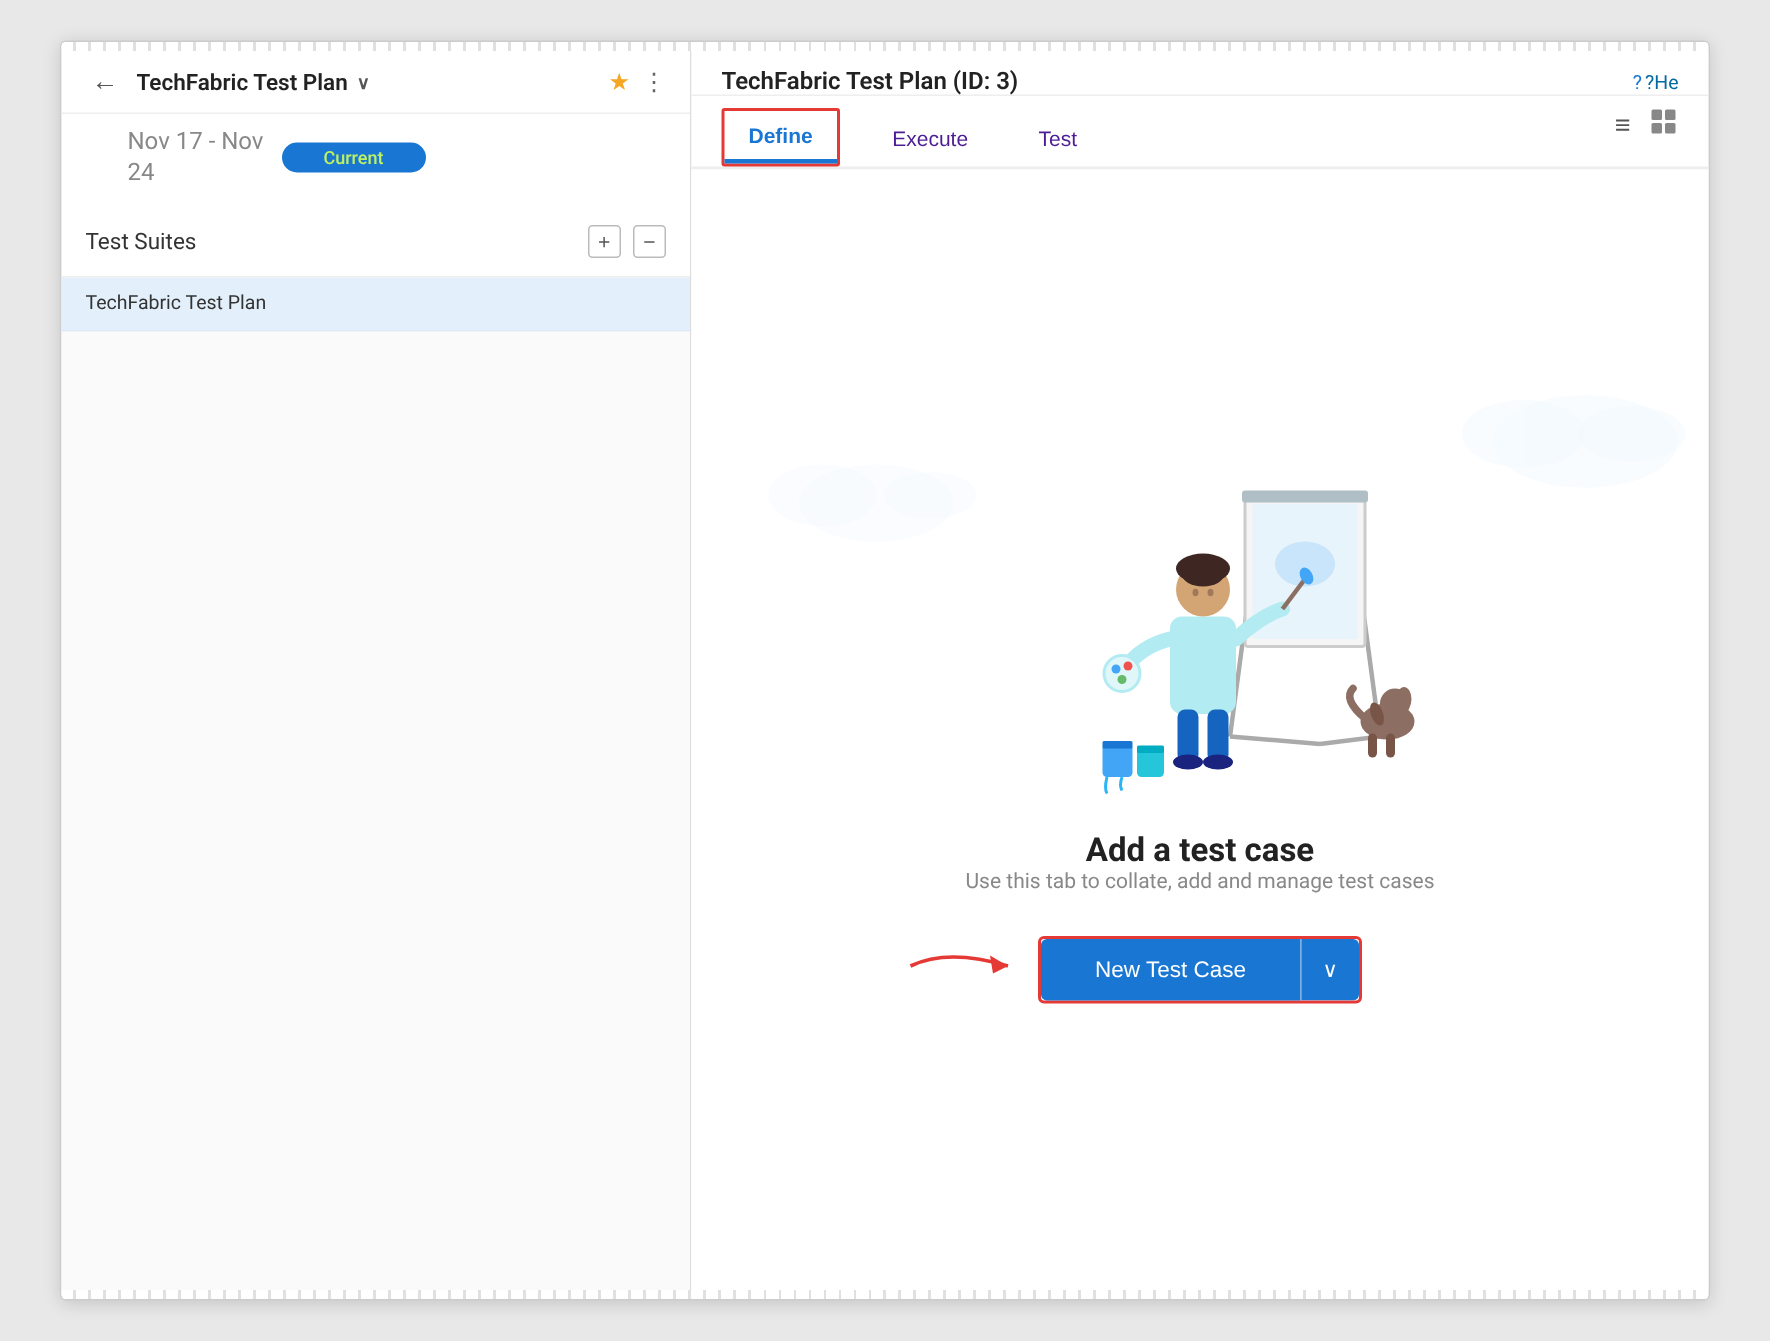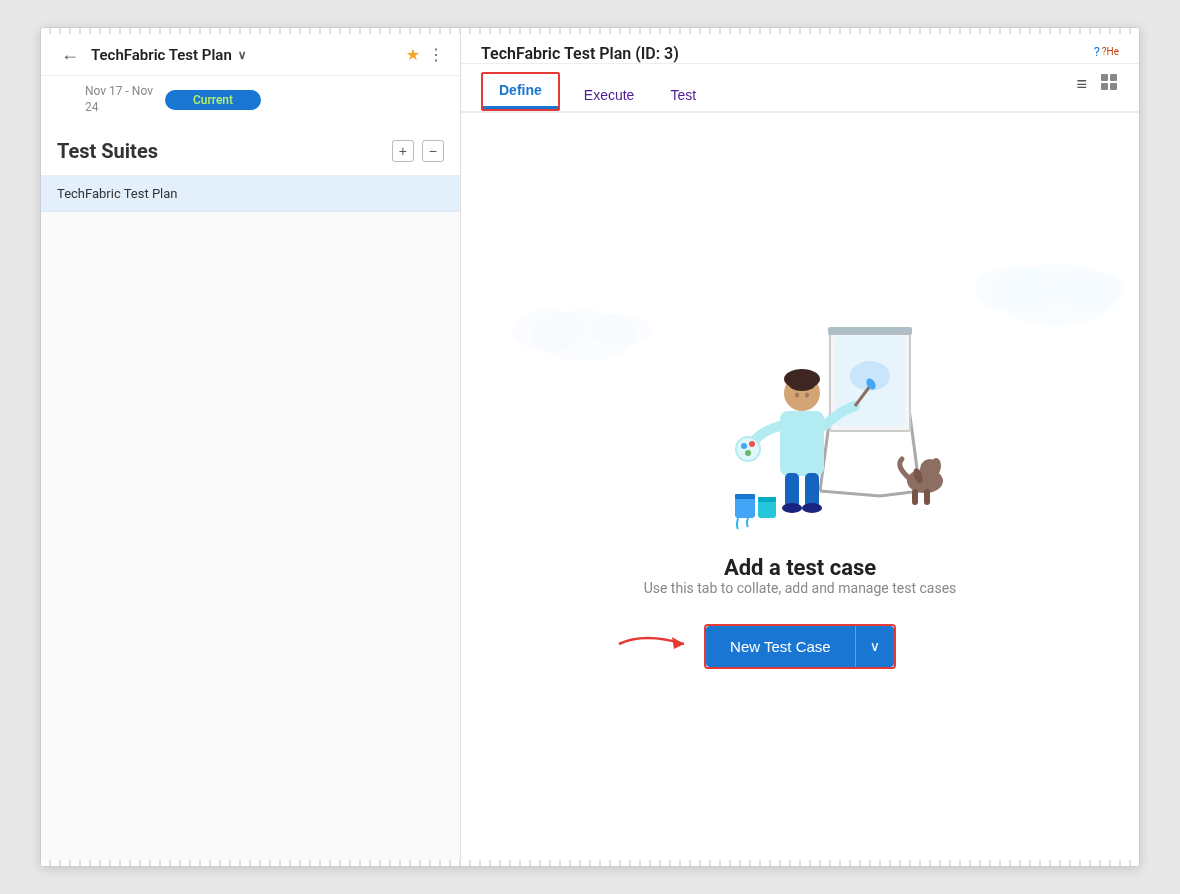--- a/index.html
+++ b/index.html
@@ -98,41 +98,41 @@
       font-size: 16px;
       cursor: pointer;
     }
     .sidebar-meta {
       display: flex;
       align-items: center;
       padding: 8px 16px 12px 44px;
       gap: 12px;
     }
     .date-range {
-      font-size: 12px;
+      font-size: 16px;
       color: #888;
       line-height: 1.3;
     }
     .current-badge {
       background: #1976d2;
       color: #bef264;
       border-radius: 12px;
       font-size: 12px;
       padding: 3px 28px;
       font-weight: 500;
     }
     .test-suites-header {
       display: flex;
       align-items: center;
       padding: 12px 16px;
       border-bottom: 1px solid #eee;
     }
     .test-suites-title {
-      font-size: 20px;
-      font-weight: 700;
+      font-size: 15px;
+      font-weight: 400;
       color: #333;
       flex: 1;
     }
     .icon-btn {
       background: none;
       border: 1px solid #bbb;
       border-radius: 3px;
       cursor: pointer;
       padding: 2px 6px;
       font-size: 14px;
@@ -158,21 +158,21 @@
     
     .main-panel {
       flex: 1;
       display: flex;
       flex-direction: column;
       background: #fff;
       position: relative;
     }
     .main-header {
       display: flex;
-      align-items: flex-start;
+      align-items: flex-end;
       padding: 16px 20px 0 20px;
       border-bottom: 1px solid #eee;
       gap: 8px;
     }
     .main-title {
       font-size: 16px;
       font-weight: 600;
       color: #222;
       flex: 1;
     }
@@ -268,21 +268,21 @@
       position: absolute;
       left: -90px;
       top: 50%;
       transform: translateY(-50%);
     }
     .new-test-btn {
       background: #1976d2;
       color: #fff;
       border: none;
       border-radius: 4px 0 0 4px;
-      padding: 12px 24px;
+      padding: 12px 36px;
       font-size: 15px;
       font-weight: 500;
       cursor: pointer;
       display: flex;
       align-items: center;
     }
     .new-test-dropdown {
       background: #1976d2;
       color: #fff;
       border: none;
@@ -344,25 +344,25 @@
       <span>TechFabric Test Plan</span>
     </div>
     <div class="sidebar-body"></div>
   </div>
 
   <div class="main-panel">
     <div class="main-header">
       <span class="main-title">TechFabric Test Plan (ID: 3)</span>
       <a class="help-link">
         <span>?</span>
-          <span style="font-size:10px;color:#c2410c">?He</span>
+          <span style="font-size:13px;color:#0369a1">?He</span>
       </a>
     </div>
     <div style="display:flex; align-items:center; border-bottom:2px solid #eee; padding: 0 20px;">
-      <div style="display:flex; align-items:flex-end; gap:4px; margin-top:8px;">
+      <div style="display:flex; gap:15px; margin-top:8px;">
 
         <div class="tab-define-wrapper">
           <button class="tab active">Define</button>
         </div>
         <button class="tab">Execute</button>
         <button class="tab">Test</button>
       </div>
       <div class="header-actions">
         <span class="hamburger-icon">≡</span>
         <span class="layout-icon">

